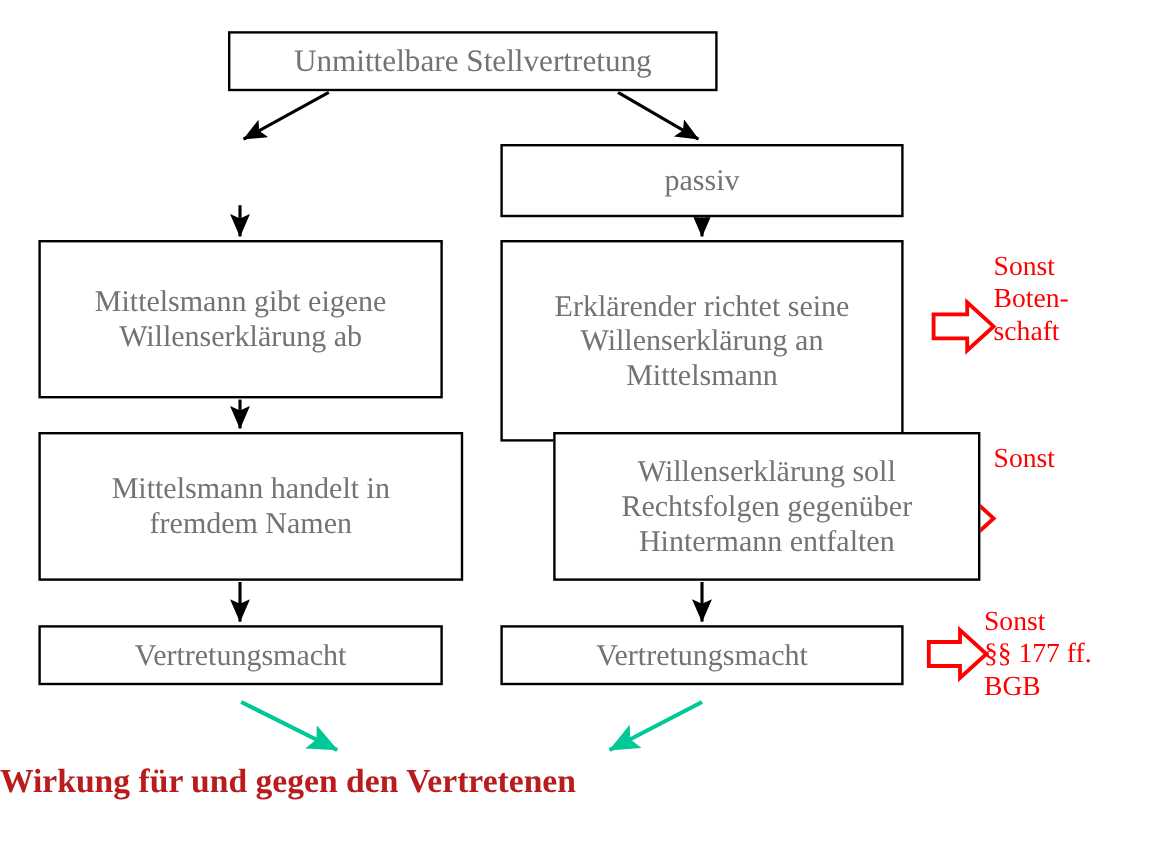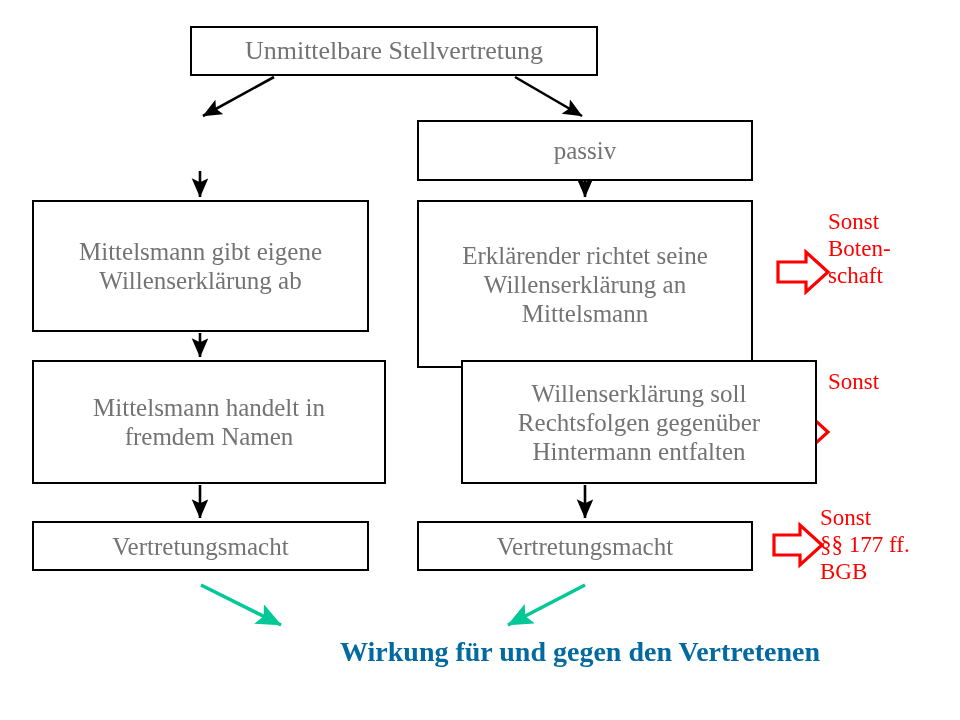--- a/index.html
+++ b/index.html
@@ -68,22 +68,22 @@
   }
   #note-1 { left: 828px; top: 209px; }
   #note-2 { left: 828px; top: 369px; }
   #note-3 { left: 820px; top: 505px; }
 
   #conclusion {
     position: absolute;
     left: 0;
     top: 636px;
     width: 820px;
-    text-align: right;
-    color: #0369a1;
+    text-align: left;
+    color: #b91c1c;
     font-size: 28px;
     font-weight: bold;
   }
 </style>
 </head>
 <body>
 
 <div id="canvas">
 
   <svg class="svg-layer" viewBox="0 0 960 720">

